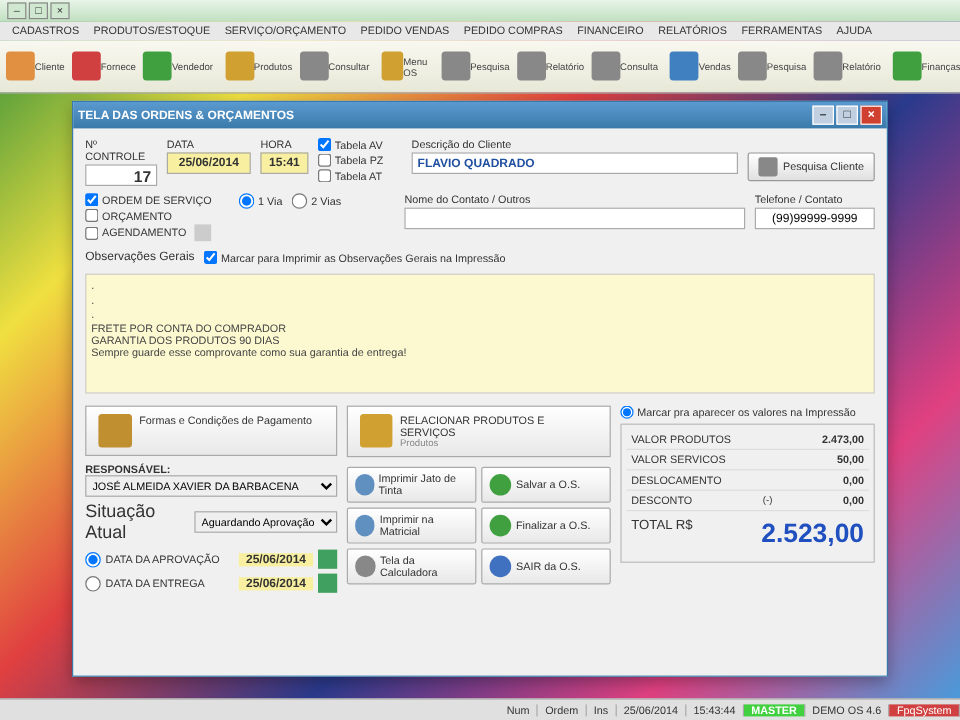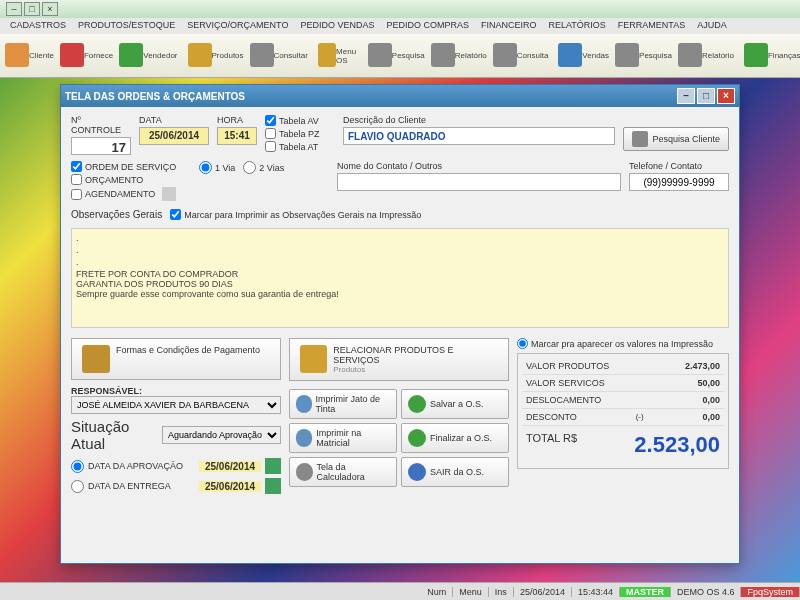--- a/index.html
+++ b/index.html
@@ -340,20 +340,20 @@
               </div>
           </div>
         </div>
       </div>
     </div>
   </div>
 </div>
 
 <div class="statusbar">
   <span class="sright">Num</span>
-  <span>Menu</span>
+  <span>Ordem</span>
   <span>Ins</span>
   <span>25/06/2014</span>
   <span>15:43:44</span>
   <span style="background:#40d040;color:#fff;font-weight:bold">MASTER</span>
   <span>DEMO OS 4.6</span>
   <span style="background:#d04040;color:#fff">FpqSystem</span>
 </div>
 
 </body></html>

